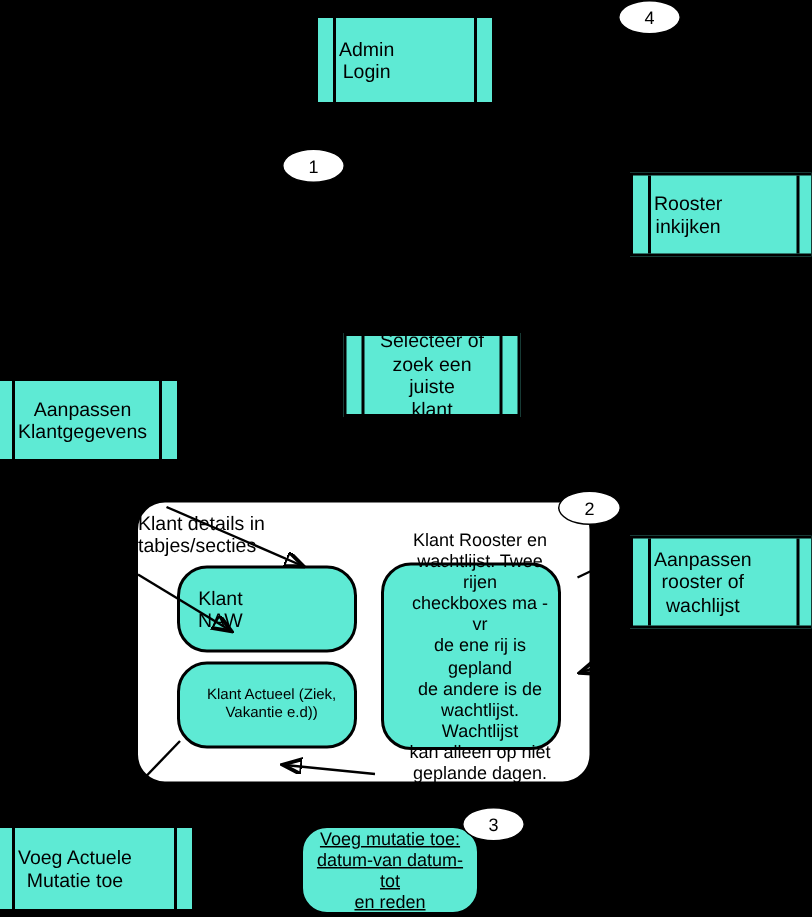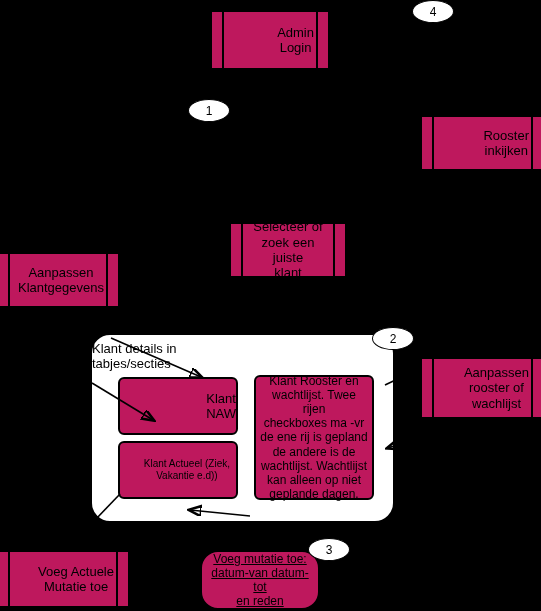--- a/index.html
+++ b/index.html
@@ -13,25 +13,25 @@
     position:relative;
     width:541px;
     height:611px;
     background:#000000;
     overflow:hidden;
   }
 
   
   .node{
     position:absolute;
-    background:#be185d;
+    background:#5eead4;
     color:#000000;
     display:flex;
     align-items:center;
-    justify-content:flex-end;
+    justify-content:flex-start;
     text-align:center;
     line-height:1.18;
     font-size:13px;
     white-space:pre-line;
   }
 
   
   .proc{
     border:2px solid #000;
   }
@@ -48,21 +48,22 @@
   
   .round{
     border:2px solid #000;
     border-radius:14px;
   }
   .round.soft{ border-radius:18px; }
 
   
   .sub{
     border:2px solid #000;
-    border-radius:6px;
+    border-radius:20px;
+    padding-left:12px;
   }
 
   
   .group{
     position:absolute;
     background:#ffffff;
     border:2px solid #000;
     border-radius:20px;
   }
   .group-title{

